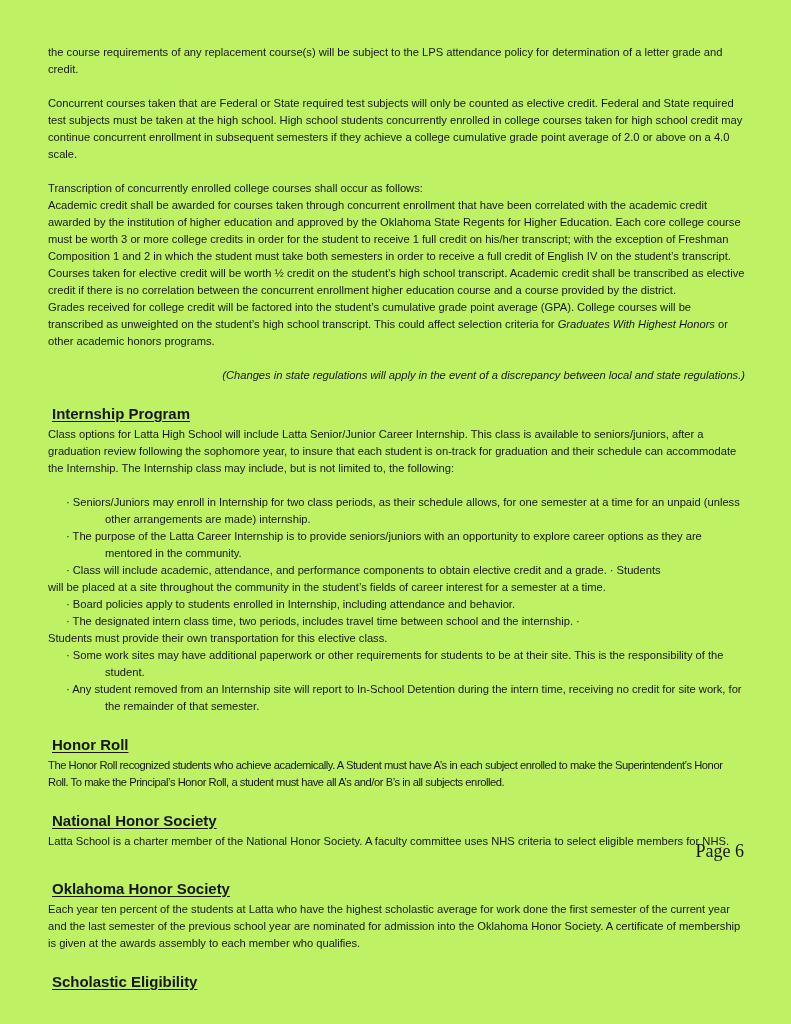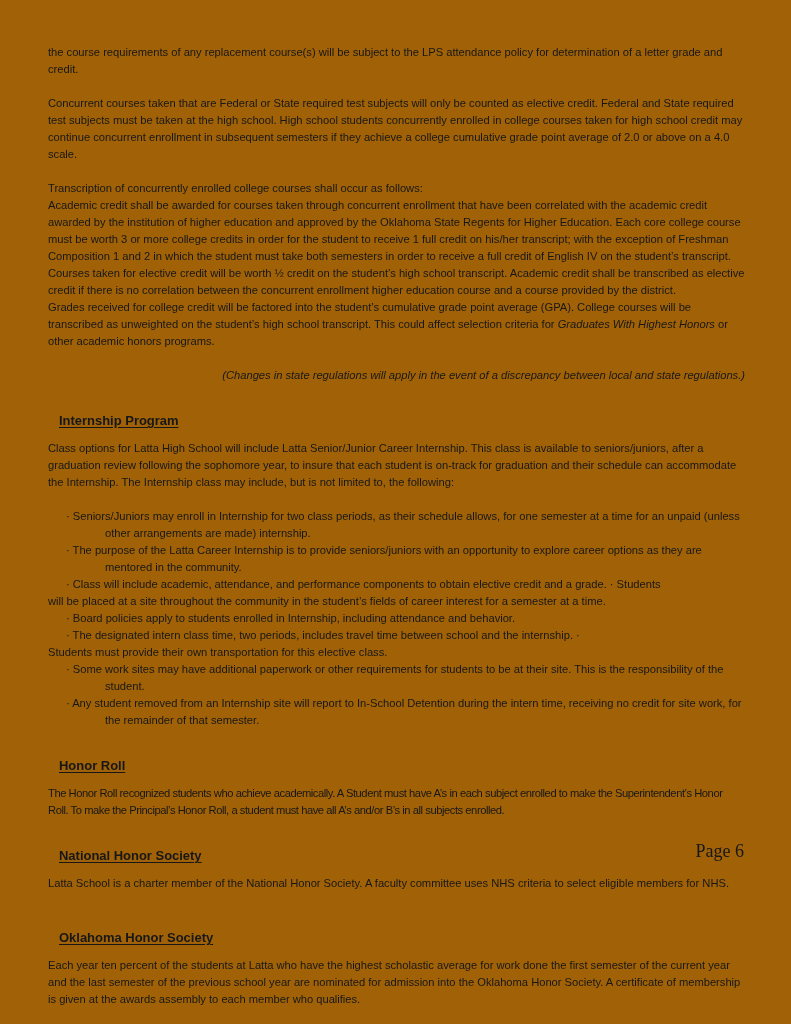--- a/index.html
+++ b/index.html
@@ -12,44 +12,44 @@
     height: 1024px;
     overflow: hidden;
     font-family: "Liberation Sans", sans-serif;
     color: #171717;
     -webkit-font-smoothing: antialiased;
   }
   .page {
     position: relative;
     width: 791px;
     height: 1024px;
-    background: #a16207;
+    background: #bef264;
     box-sizing: border-box;
     padding: 44px 47px 0 48px;
   }
   .doc-body {
     font-size: 11.2px;
     line-height: 17.0px;
     letter-spacing: -0.02px;
     width: 697px;
   }
   p.para {
     margin: 0;
     padding: 0;
   }
   .spacer {
     height: 17px;
   }
   .spacer-sm {
     height: 9px;
   }
   .heading {
-    margin: 11px;
+    margin: 4px;
     padding: 0;
-    font-size: 13px;
+    font-size: 15px;
     line-height: 17.0px;
     font-weight: bold;
     text-decoration: underline;
     text-underline-offset: 2px;
     display: inline-block;
   }
   .heading-wrap {
     line-height: 17.0px;
   }
   .ital {

